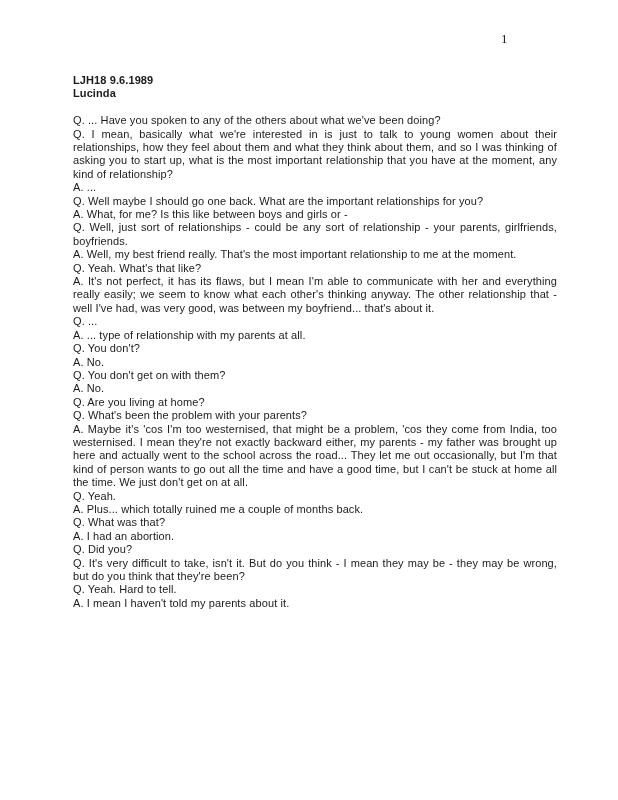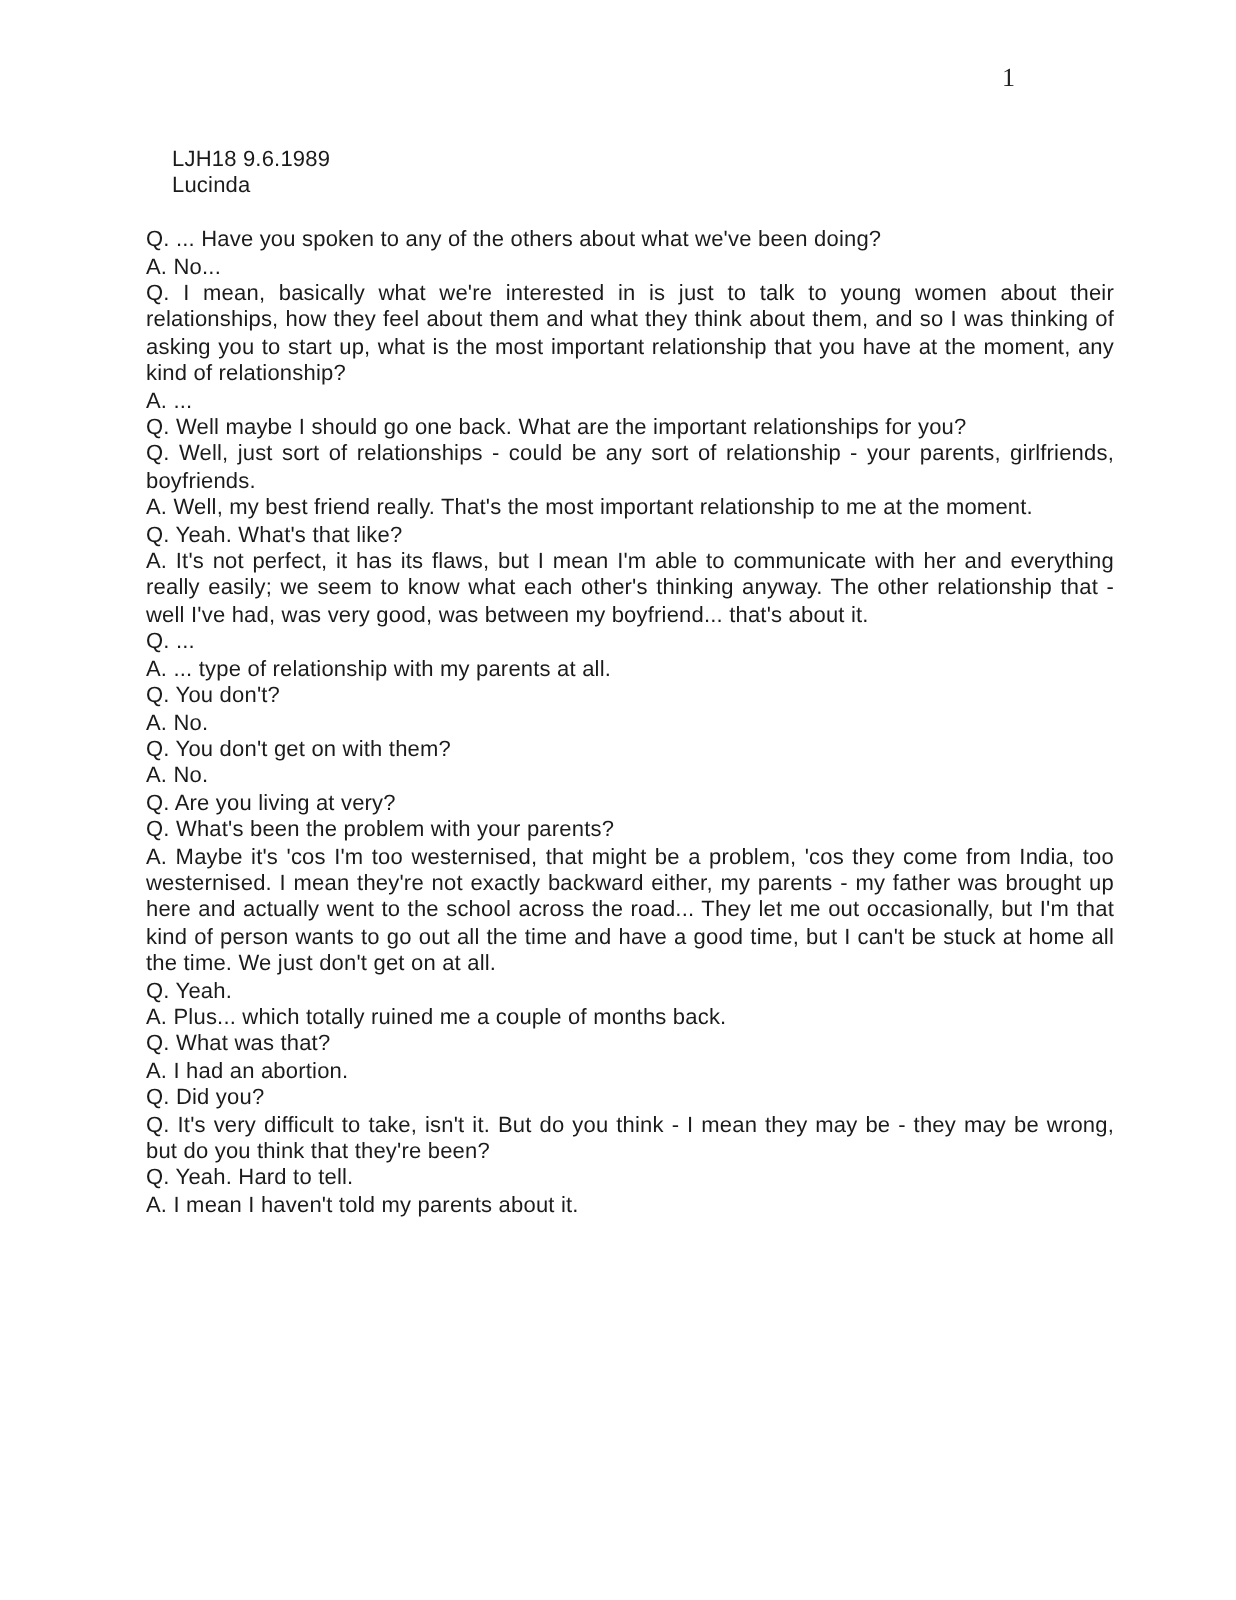--- a/index.html
+++ b/index.html
@@ -28,57 +28,56 @@
     position: absolute;
     left: 73px;
     top: 74px;
     width: 484px;
     color: #1b1b1b;
     font-size: 11px;
     line-height: 13.4px;
     letter-spacing: 0.1px;
   }
   .doc-header {
-    font-weight: normal;
+    font-weight: bold;
     margin-bottom: 13.4px;
-    margin-left: 13px;
   }
   .doc-header div { margin: 0; }
   p.turn {
     margin: 0;
     padding: 0;
     text-align: justify;
   }
 </style>
 </head>
 <body>
 
 <div class="page">
   <div class="page-number">1</div>
   <div class="content">
     <div class="doc-header">
       <div>LJH18 9.6.1989</div>
       <div>Lucinda</div>
     </div>
     <p class="turn">Q. ... Have you spoken to any of the others about what we've been doing?</p>
-    <p class="turn">A. No...</p>
     <p class="turn">Q. I mean, basically what we're interested in is just to talk to young women about their relationships, how they feel about them and what they think about them, and so I was thinking of asking you to start up, what is the most important relationship that you have at the moment, any kind of relationship?</p>
     <p class="turn">A. ...</p>
     <p class="turn">Q. Well maybe I should go one back. What are the important relationships for you?</p>
+    <p class="turn">A. What, for me? Is this like between boys and girls or -</p>
     <p class="turn">Q. Well, just sort of relationships - could be any sort of relationship - your parents, girlfriends, boyfriends.</p>
     <p class="turn">A. Well, my best friend really. That's the most important relationship to me at the moment.</p>
     <p class="turn">Q. Yeah. What's that like?</p>
     <p class="turn">A. It's not perfect, it has its flaws, but I mean I'm able to communicate with her and everything really easily; we seem to know what each other's thinking anyway. The other relationship that - well I've had, was very good, was between my boyfriend... that's about it.</p>
     <p class="turn">Q. ...</p>
     <p class="turn">A. ... type of relationship with my parents at all.</p>
     <p class="turn">Q. You don't?</p>
     <p class="turn">A. No.</p>
     <p class="turn">Q. You don't get on with them?</p>
     <p class="turn">A. No.</p>
-    <p class="turn">Q. Are you living at very?</p>
+    <p class="turn">Q. Are you living at home?</p>
     <p class="turn">Q. What's been the problem with your parents?</p>
     <p class="turn">A. Maybe it's 'cos I'm too westernised, that might be a problem, 'cos they come from India, too westernised. I mean they're not exactly backward either, my parents - my father was brought up here and actually went to the school across the road... They let me out occasionally, but I'm that kind of person wants to go out all the time and have a good time, but I can't be stuck at home all the time. We just don't get on at all.</p>
     <p class="turn">Q. Yeah.</p>
     <p class="turn">A. Plus... which totally ruined me a couple of months back.</p>
     <p class="turn">Q. What was that?</p>
     <p class="turn">A. I had an abortion.</p>
     <p class="turn">Q. Did you?</p>
     <p class="turn">Q. It's very difficult to take, isn't it. But do you think - I mean they may be - they may be wrong, but do you think that they're been?</p>
     <p class="turn">Q. Yeah. Hard to tell.</p>
     <p class="turn">A. I mean I haven't told my parents about it.</p>

